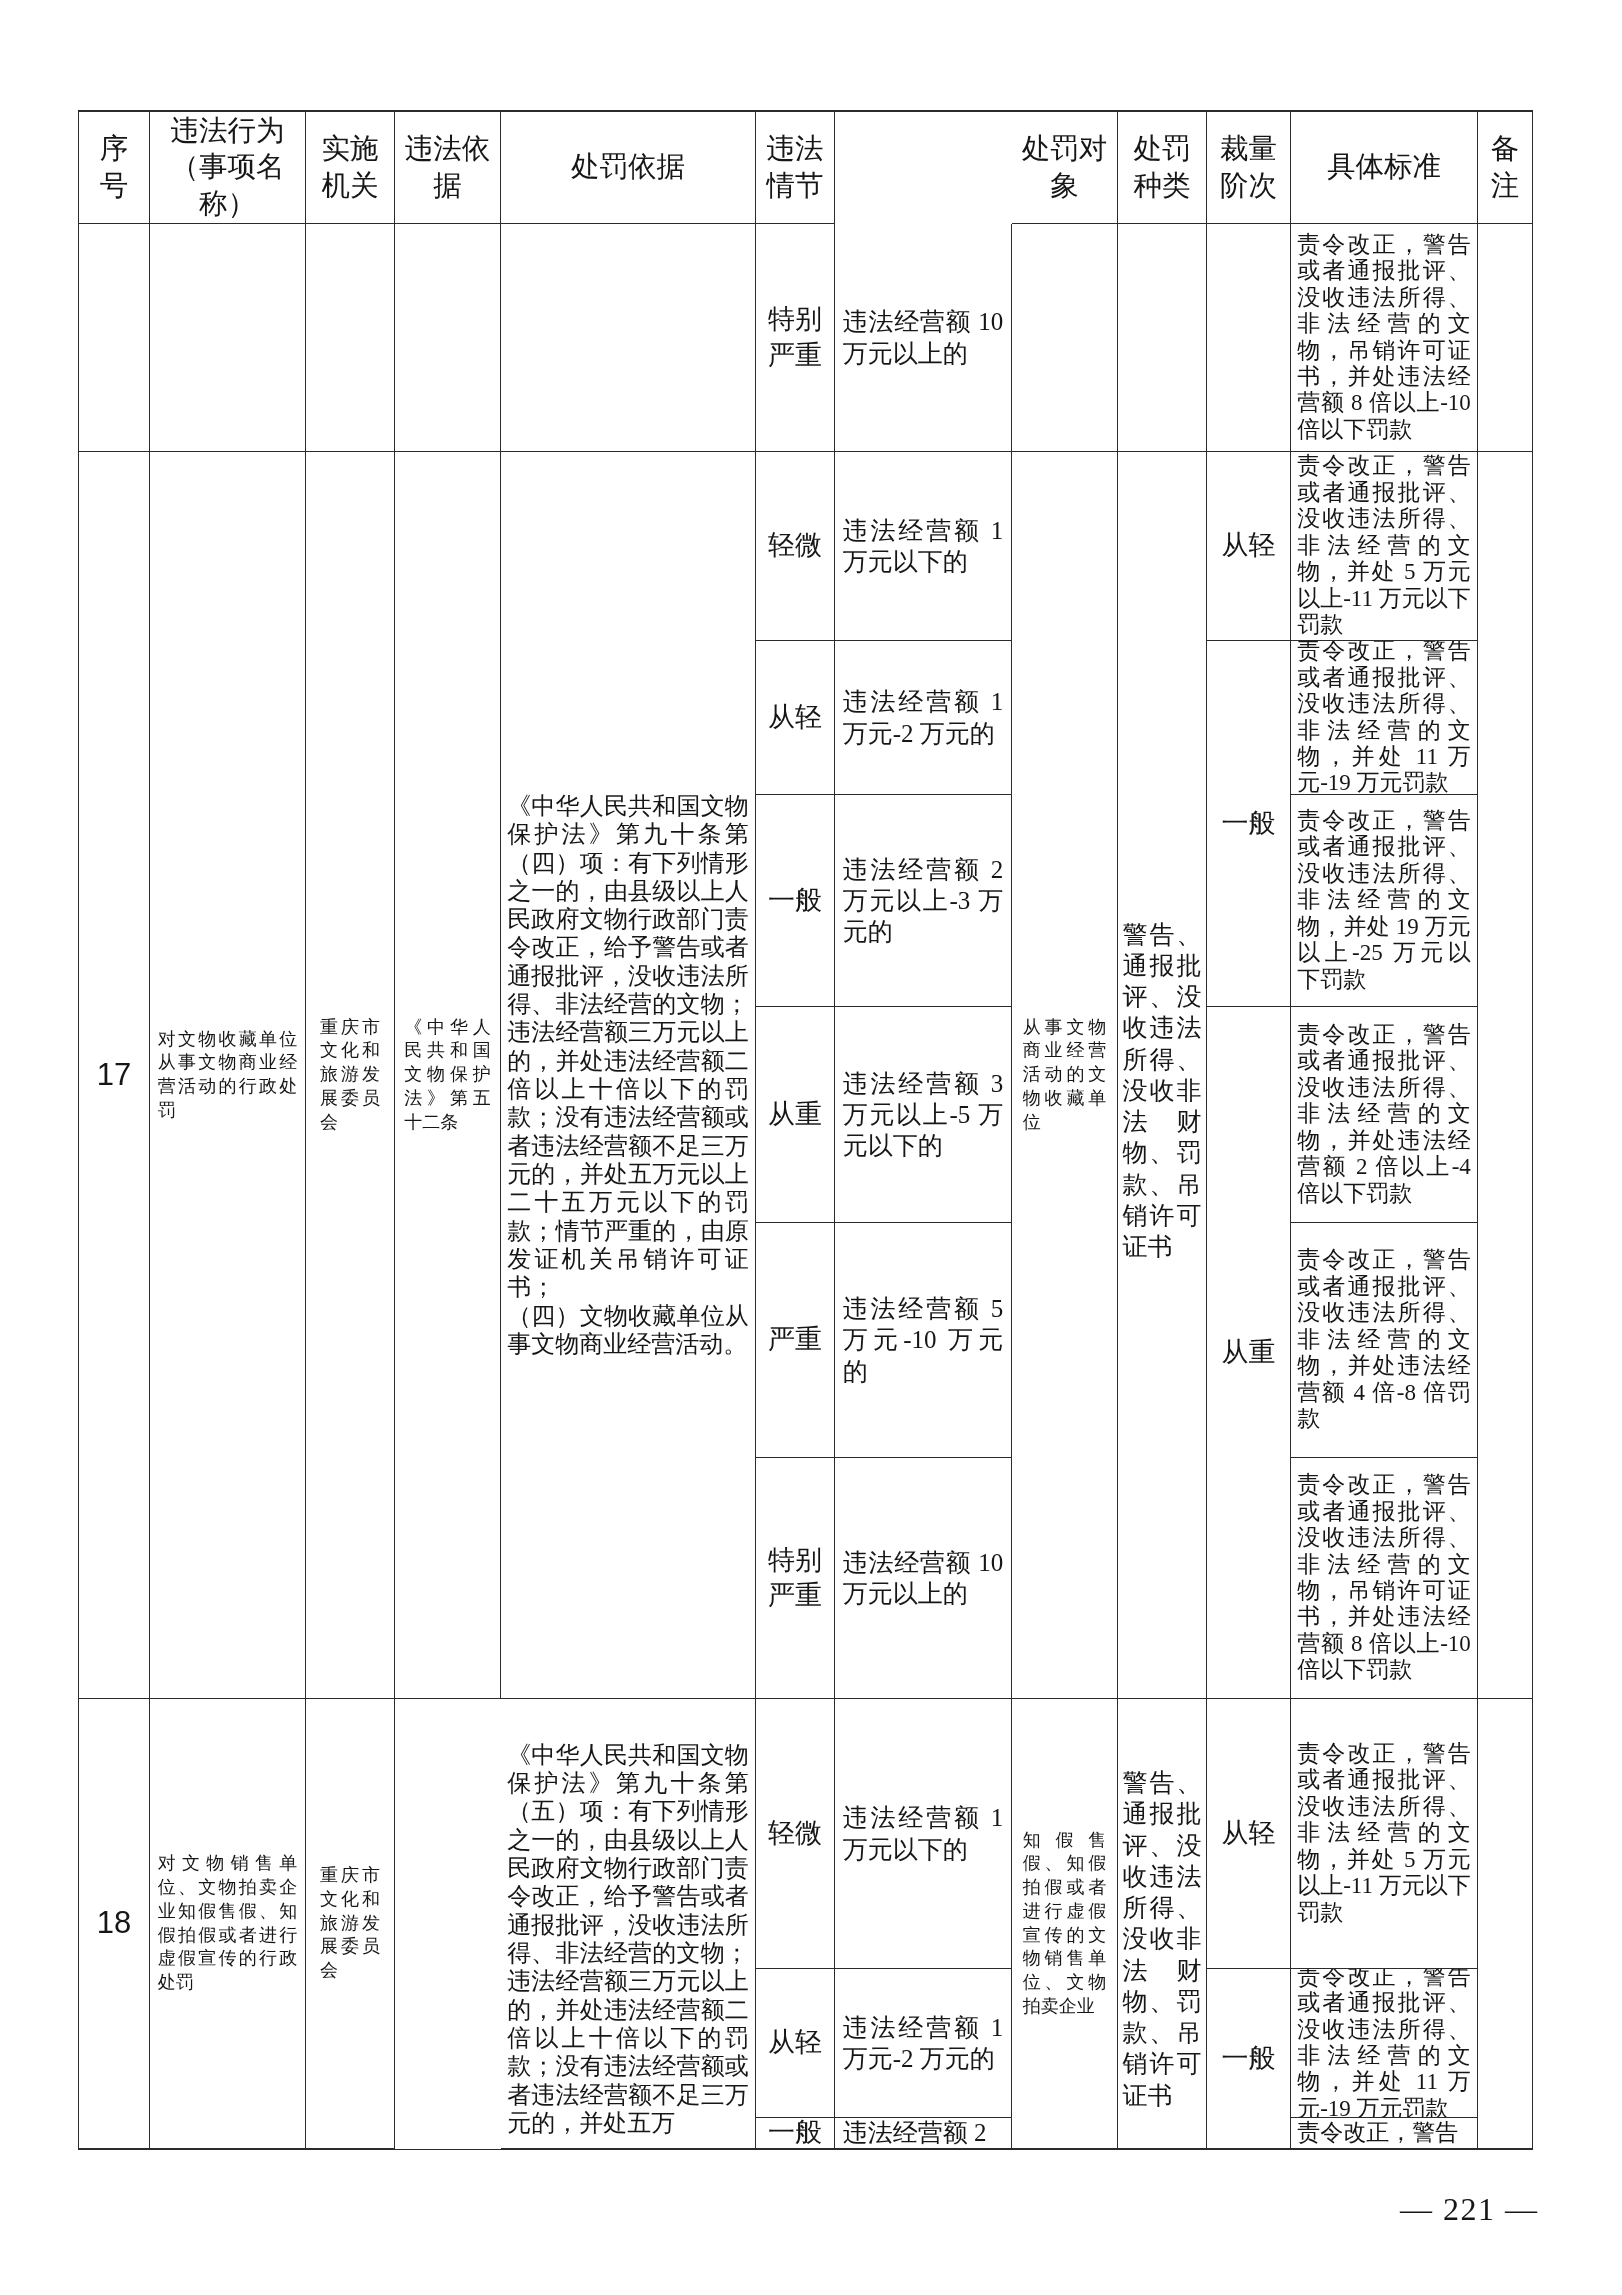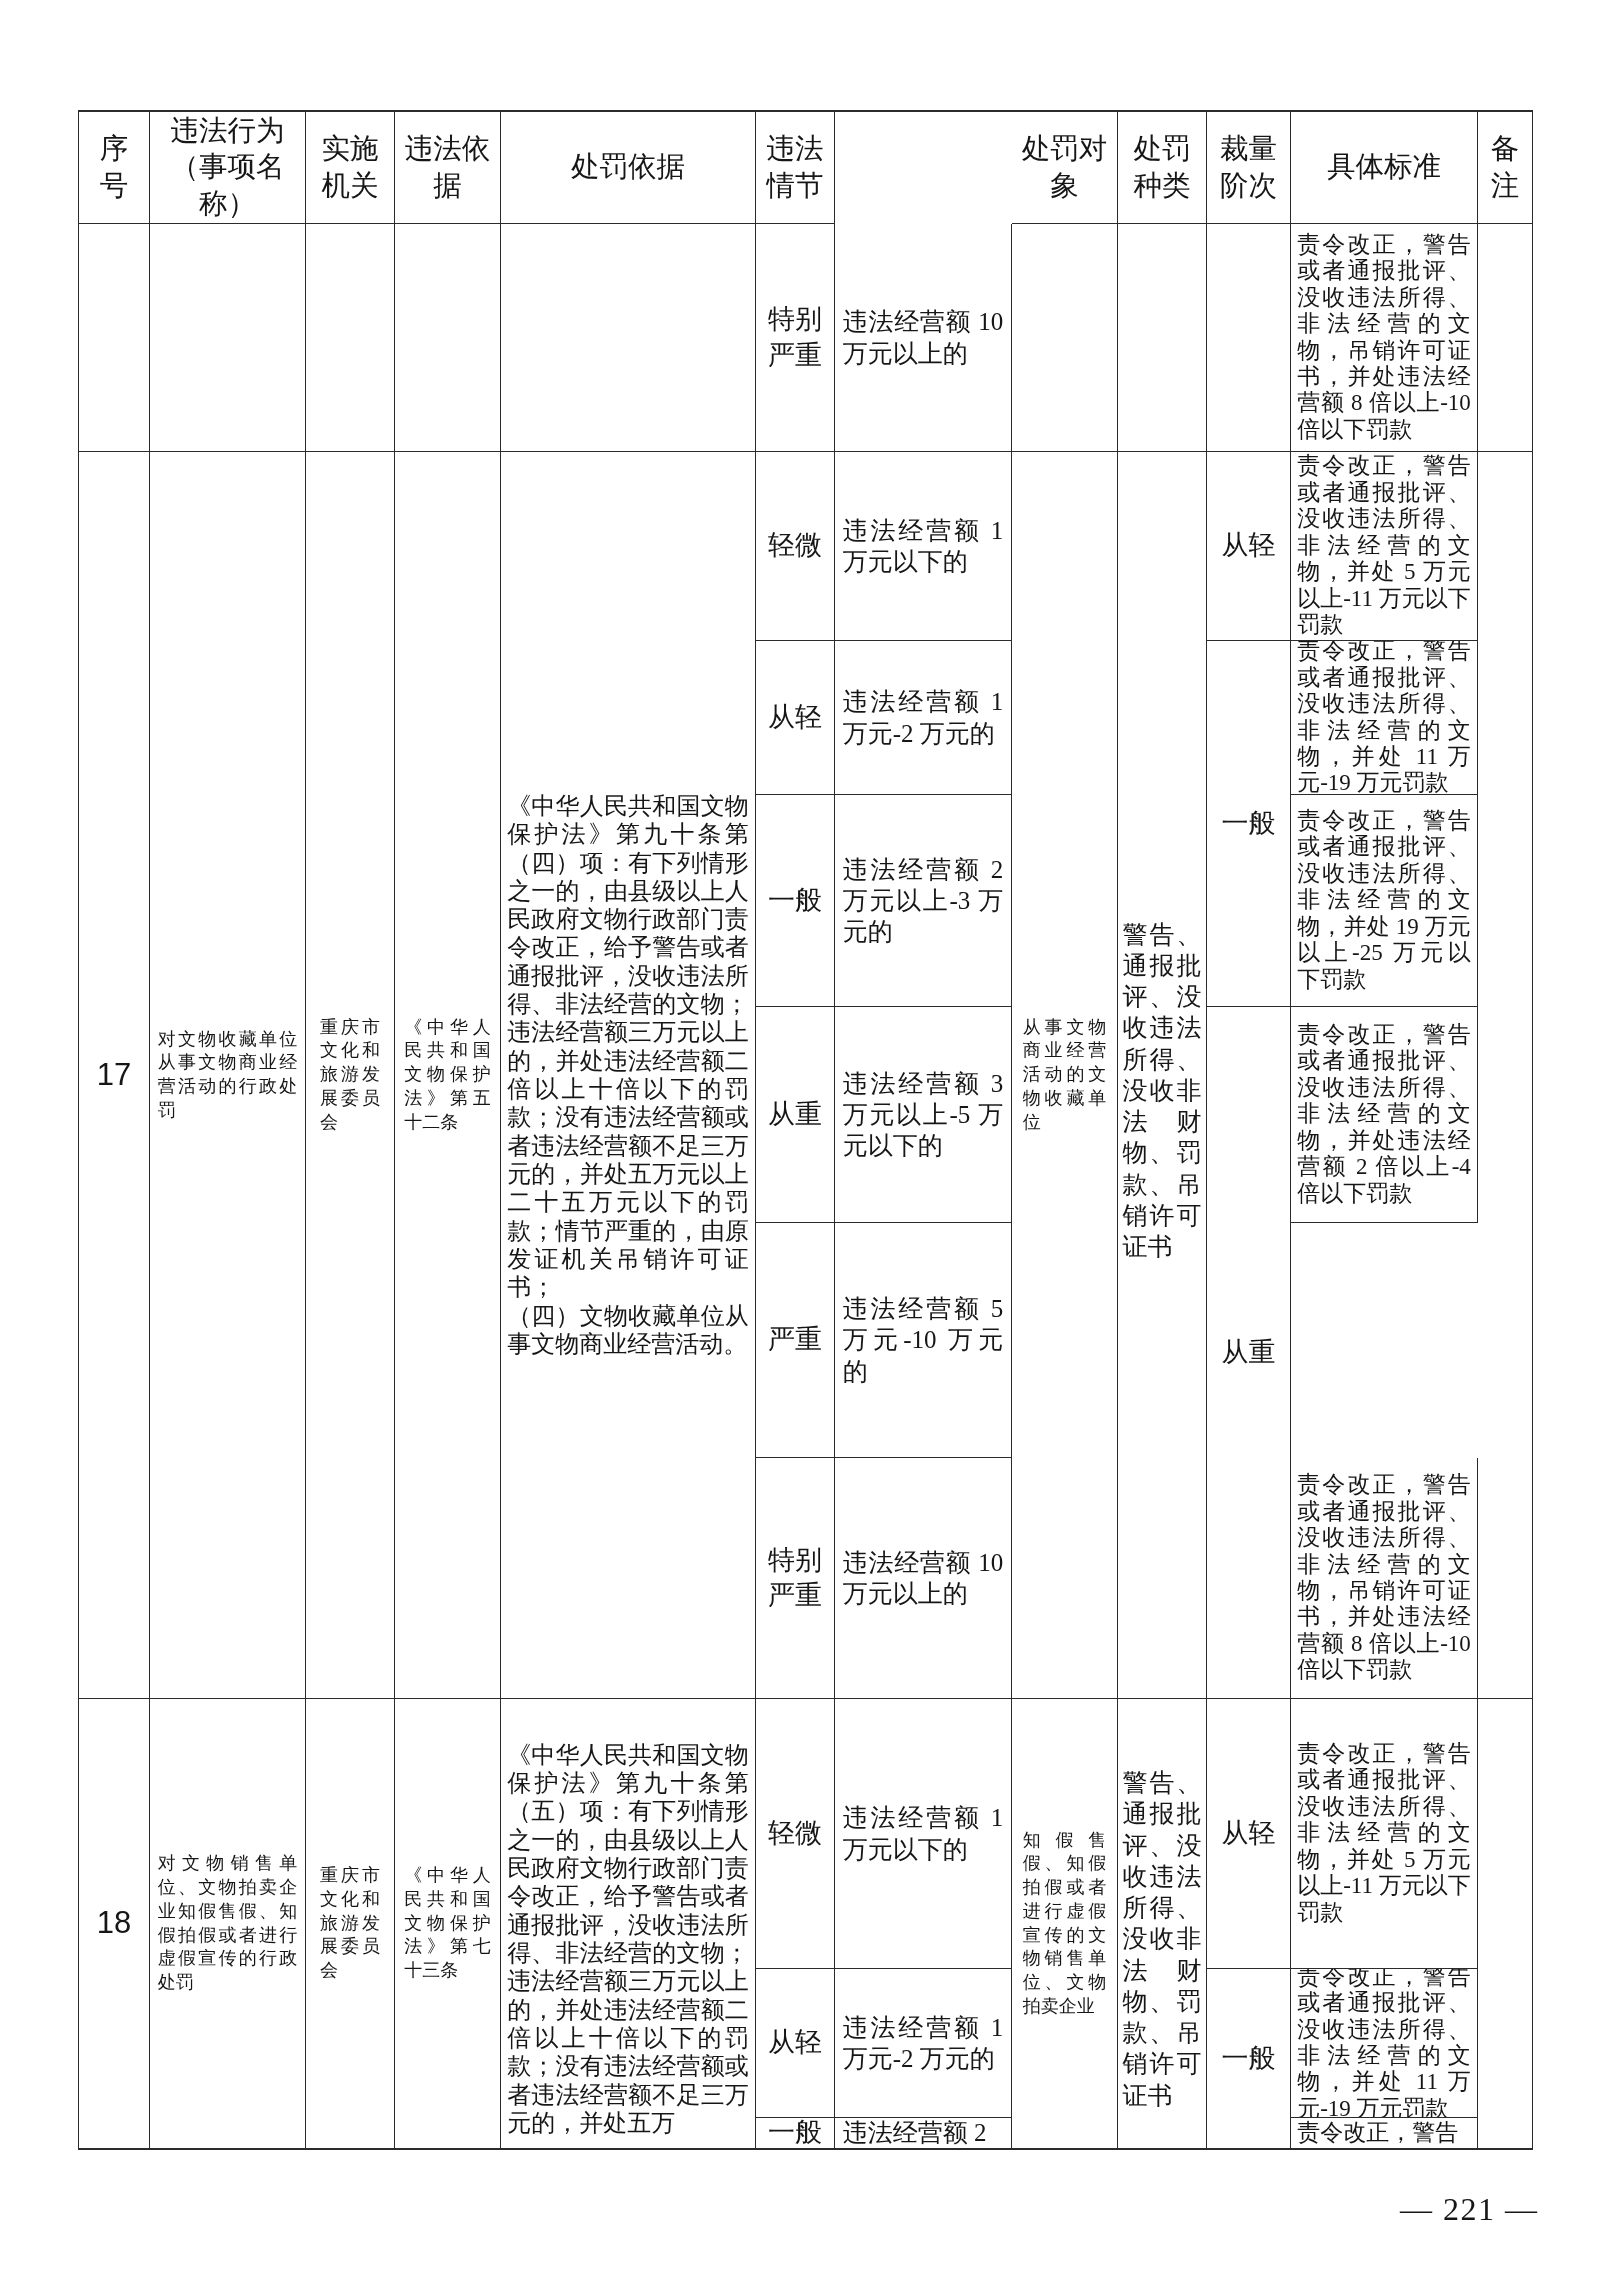--- a/index.html
+++ b/index.html
@@ -129,20 +129,23 @@
       <div class="para f32 p10">违法经营额 3 万元以上-5 万元以下的</div>
     </div>
   <div class="cell" style="grid-area:6/11">
       <div class="para f30 p8">责令改正，警告或者通报批评、没收违法所得、非法经营的文物，并处违法经营额 2 倍以上-4 倍以下罚款</div>
     </div>
 
   <div class="cell lab" style="grid-area:7/6">严重</div>
   <div class="cell" style="grid-area:7/7">
       <div class="para f32 p10">违法经营额 5 万元-10 万元的</div>
     </div>
+  <div class="cell" style="grid-area:7/11">
+      <div class="para f30 p8">责令改正，警告或者通报批评、没收违法所得、非法经营的文物，并处违法经营额 4 倍-8 倍罚款</div>
+    </div>
 
   <div class="cell lab" style="grid-area:8/6">特别
 严重</div>
   <div class="cell" style="grid-area:8/7">
       <div class="para f32 p10">违法经营额 10 万元以上的</div>
     </div>
   <div class="cell" style="grid-area:8/11">
       <div class="para f30 p8">责令改正，警告或者通报批评、没收违法所得、非法经营的文物，吊销许可证书，并处违法经营额 8 倍以上-10 倍以下罚款</div>
     </div>
 
@@ -150,23 +153,20 @@
   <div class="cell lab" style="grid-area:4/10/6/11">一般</div>
   <div class="cell lab" style="grid-area:6/10/9/11">从重</div>
 
   <div class="cell lab num" style="grid-area:9/1/12/2">18</div>
   <div class="cell" style="grid-area:9/2/12/3">
       <div class="para f36 p10">对文物销售单位、文物拍卖企业知假售假、知假拍假或者进行虚假宣传的行政处罚</div>
     </div>
   <div class="cell" style="grid-area:9/3/12/4">
       <div class="para f36 p18">重庆市文化和旅游发展委员会</div>
     </div>
-  <div class="cell" style="grid-area:9/4/12/5">
-      <div class="para f36 p12">《中华人民共和国文物保护法》第七十三条</div>
-    </div>
   <div class="cell top" style="grid-area:9/5/12/6">
       <div class="para f31 p8 pt40">《中华人民共和国文物保护法》第九十条第（五）项：有下列情形之一的，由县级以上人民政府文物行政部门责令改正，给予警告或者通报批评，没收违法所得、非法经营的文物；违法经营额三万元以上的，并处违法经营额二倍以上十倍以下的罚款；没有违法经营额或者违法经营额不足三万元的，并处五万</div>
     </div>
   <div class="cell" style="grid-area:9/8/12/9">
       <div class="para f36 p14">知假售假、知假拍假或者进行虚假宣传的文物销售单位、文物拍卖企业</div>
     </div>
   <div class="cell" style="grid-area:9/9/12/10">
       <div class="para f32 p6">警告、通报批评、没收违法所得、没收非法财物、罚款、吊销许可证书</div>
     </div>
   <div class="cell" style="grid-area:9/12/12/13"></div>

